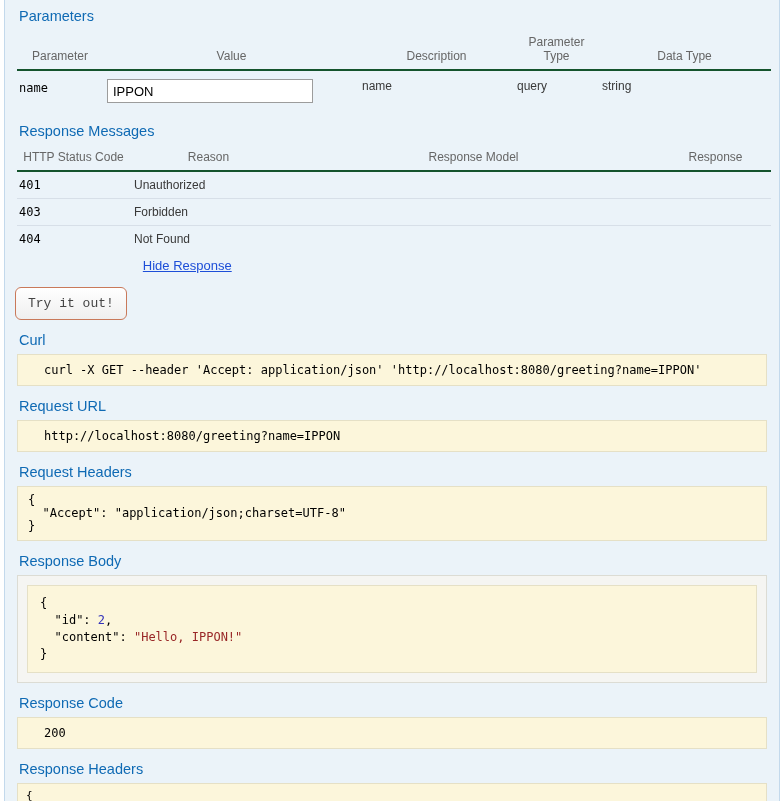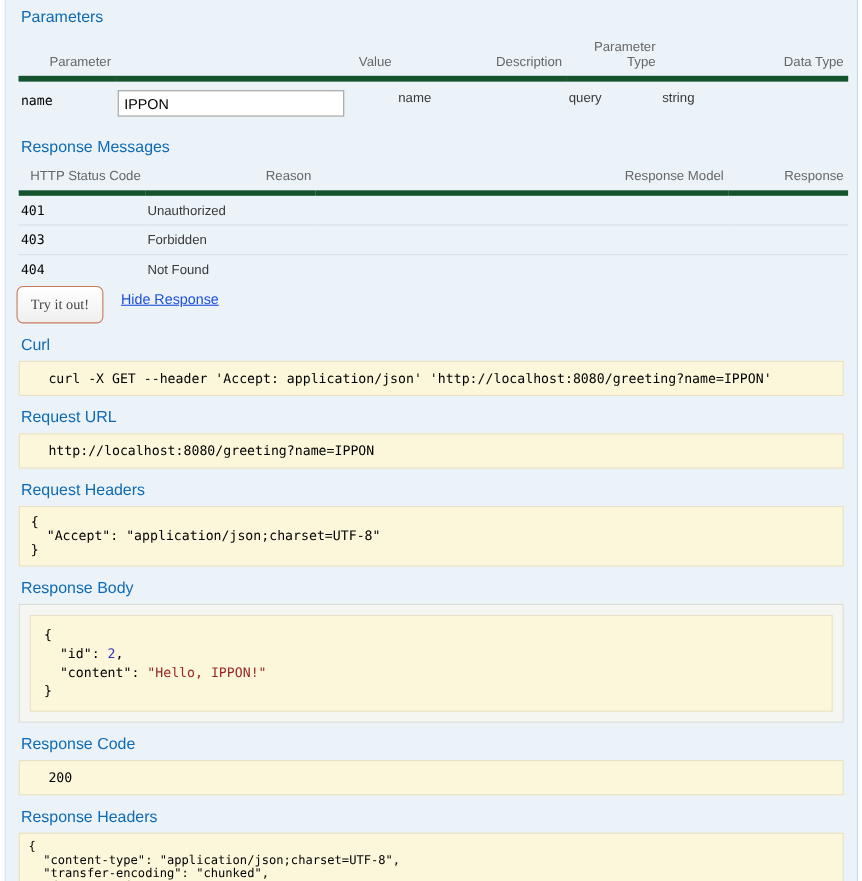--- a/index.html
+++ b/index.html
@@ -21,22 +21,22 @@
     color: #0f6ab4; font-size: 14.5px; font-weight: normal;
     margin: 12px 4px 6px 4px; padding: 0;
   }
   h4.section-heading.first { margin-top: 2px; }
 
   table.swagger-table {
     width: 100%; border-collapse: collapse; font-size: 12px;
     margin: 0 2px;
   }
   table.swagger-table thead th {
-    text-align: right; font-weight: normal; color: #666;
-    padding: 5px 4px 6px 2px; border-bottom: 5px solid #14532d;
+    text-align: center; font-weight: normal; color: #666;
+    padding: 5px 4px 6px 2px; border-bottom: 2px solid #14532d;
     vertical-align: bottom;
   }
   table.swagger-table td {
     padding: 8px 4px 8px 2px; vertical-align: top; color: #393939;
   }
   .params-table col.c-param { width: 88px; }
   .params-table col.c-value { width: 255px; }
   .params-table col.c-desc  { width: 155px; }
   .params-table col.c-ptype { width: 85px; }
   .params-table td.param-name { font-family: "DejaVu Sans Mono", "Liberation Mono", monospace; color: #000; padding-top: 10px; }
@@ -53,22 +53,23 @@
   .resp-table col.c-model  { width: 375px; }
   .resp-table tbody td { padding: 6px 4px 6px 2px; border-bottom: 1px solid #d7dfe8; }
   .resp-table tbody tr:last-child td { border-bottom: none; }
   .resp-table td.status-code { font-family: "DejaVu Sans Mono", "Liberation Mono", monospace; color: #000; margin-left: 20px; }
 
   .actions-row { display: flex; align-items: flex-start; margin: 2px 0 2px 0; }
   .try-button {
     background: linear-gradient(#ffffff, #efefef);
     border: 1px solid #c9795a; border-radius: 6px;
     padding: 8px 12px; font-size: 13px; color: #444;
-    font-family: Liberation Serif, serif;
+    font-family: Liberation Mono, monospace;
     cursor: pointer;
+    margin-top: 33px;
   }
   .hide-response-link {
     color: #1d4ed8; text-decoration: underline;
     font-size: 13px; margin: 4px 0 0 16px; cursor: pointer;
   }
 
   pre.codeblock {
     background: #fcf6db; border: 1px solid #e5e0c6;
     margin: 0 2px; padding: 8px 26px;
     font-family: "DejaVu Sans Mono", "Liberation Mono", monospace;

